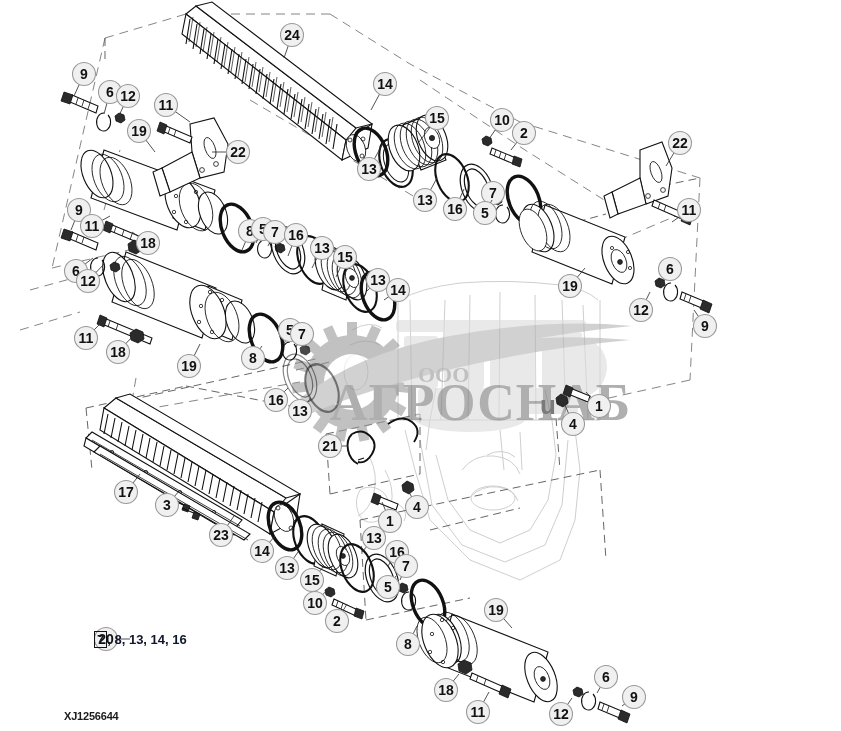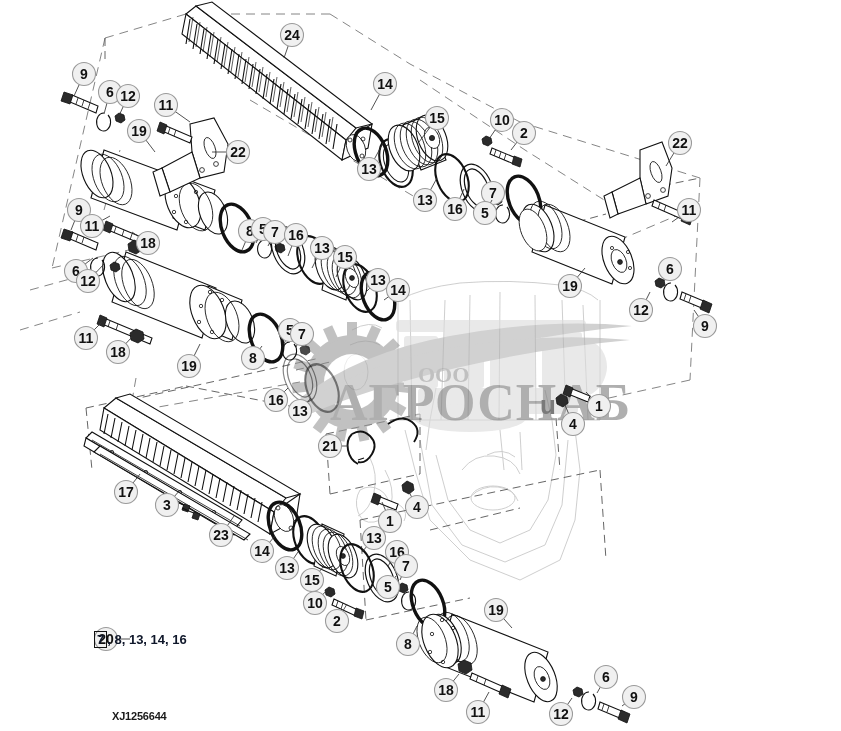--- a/index.html
+++ b/index.html
@@ -1,19 +1,19 @@
 <!DOCTYPE html>
 <html><head>
 <meta charset="utf-8">
 <style>
   html,body{margin:0;padding:0;background:#ffffff;}
   body{font-family:"Liberation Sans",sans-serif;}
   #page{position:relative;width:841px;height:731px;background:#ffffff;overflow:hidden;}
   #svgroot{position:absolute;left:0;top:0;width:841px;height:731px;}
-  .partnum{position:absolute;left:64px;top:710px;font-size:11px;font-weight:bold;color:#1a1a1a;letter-spacing:-0.2px;margin-left:48px;}
+  .partnum{position:absolute;left:64px;top:710px;font-size:11px;font-weight:bold;color:#1a1a1a;letter-spacing:-0.2px;}
   .legend{position:absolute;left:94px;top:632px;font-size:13px;font-weight:bold;color:#0f172a;white-space:nowrap;}
   .legend .boxed{border:1.4px solid #111;padding:0 2px 0 2px;margin-right:0px;}
 </style>
 </head>
 <body>
 
 <div id="page">
 
   <svg id="svgroot" viewBox="0 0 841 731">
     <defs>

